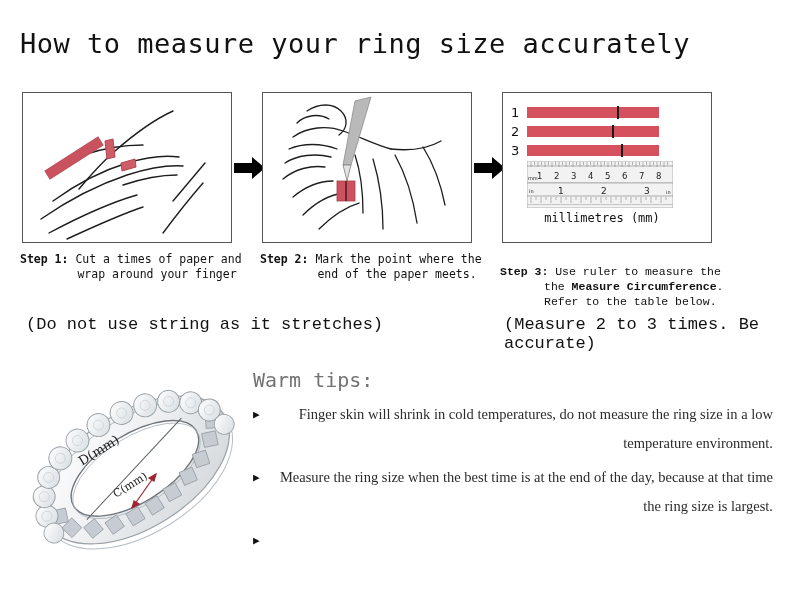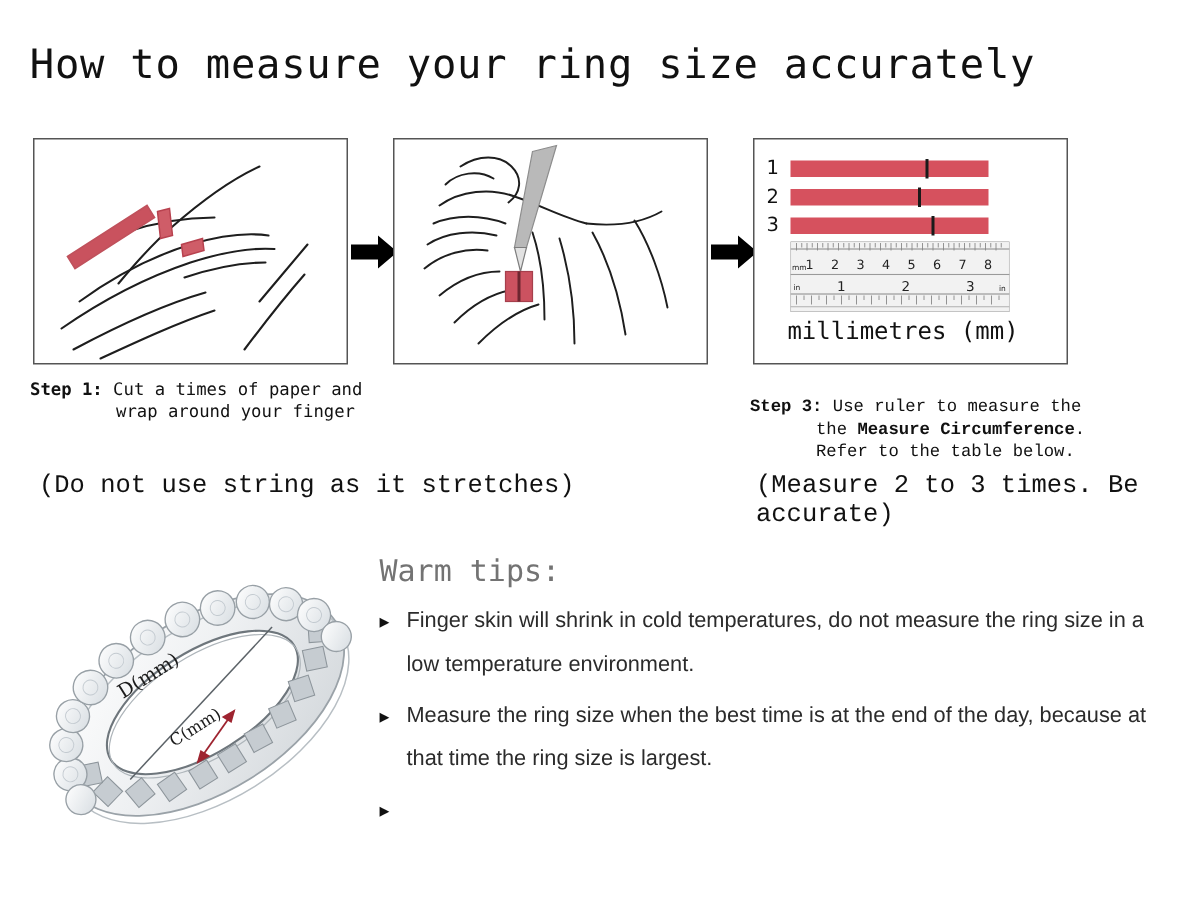--- a/index.html
+++ b/index.html
@@ -91,21 +91,21 @@
   #row3 .bar{width:132px;}
   #row3 .tick{left:94px;}
 
   .ruler{
     position:absolute;left:24px;top:68px;width:146px;height:47px;
   }
   .mm-label{
     position:absolute;left:0;right:10px;top:118px;
     text-align:center;
     font-family:"DejaVu Sans Mono", monospace;
-    font-size:16px;color:#111;
+    font-size:12px;color:#111;
   }
 
   
   #ring-figure{
     position:absolute;left:20px;top:352px;width:232px;height:230px;
   }
 
   
   .tips-title{
     position:absolute;left:253px;top:368px;
@@ -117,22 +117,22 @@
   }
   .tip{
     display:flex;align-items:flex-start;
     margin-bottom:5px;
   }
   .tip-bullet{
     flex:0 0 auto;width:18px;
     font-size:11px;color:#111;line-height:29px;
   }
   .tip-text{
-    font-family:Liberation Sans, sans-serif;
-    font-size:14.5px;line-height:29px;color:#2b2b2b;
+    font-family:Liberation Serif, serif;
+    font-size:14.5px;line-height:29px;color:#2b2b2b;text-align:right;
   }
 </style>
 </head>
 <body>
 
 <div class="page">
 
   <div class="title">How to measure your ring size accurately</div>
 
   <div class="panel" id="panel1">
@@ -334,20 +334,25 @@
 
     <div class="mm-label">millimetres (mm)</div>
   </div>
 
   <div class="caption" id="cap1">
     <b>Step 1:</b>
     <span>Cut a times of paper and</span>
     <span class="cap-l2">wrap around your finger</span>
   </div>
 
+  <div class="caption" id="cap2">
+    <b>Step 2:</b>
+    <span>Mark the point where the</span>
+    <span class="cap-l2">end of the paper meets.</span>
+  </div>
 
   <div class="caption" id="cap3">
     <b>Step 3:</b>
     <span>Use ruler to measure the</span>
     <span class="cap3-l2"><span>the </span><b>Measure Circumference</b><span>.</span></span>
     <span class="cap3-l3">Refer to the table below.</span>
   </div>
 
   <div class="note" id="note1">(Do not use string as it stretches)</div>
   <div class="note" id="note3">(Measure 2 to 3 times. Be accurate)</div>

